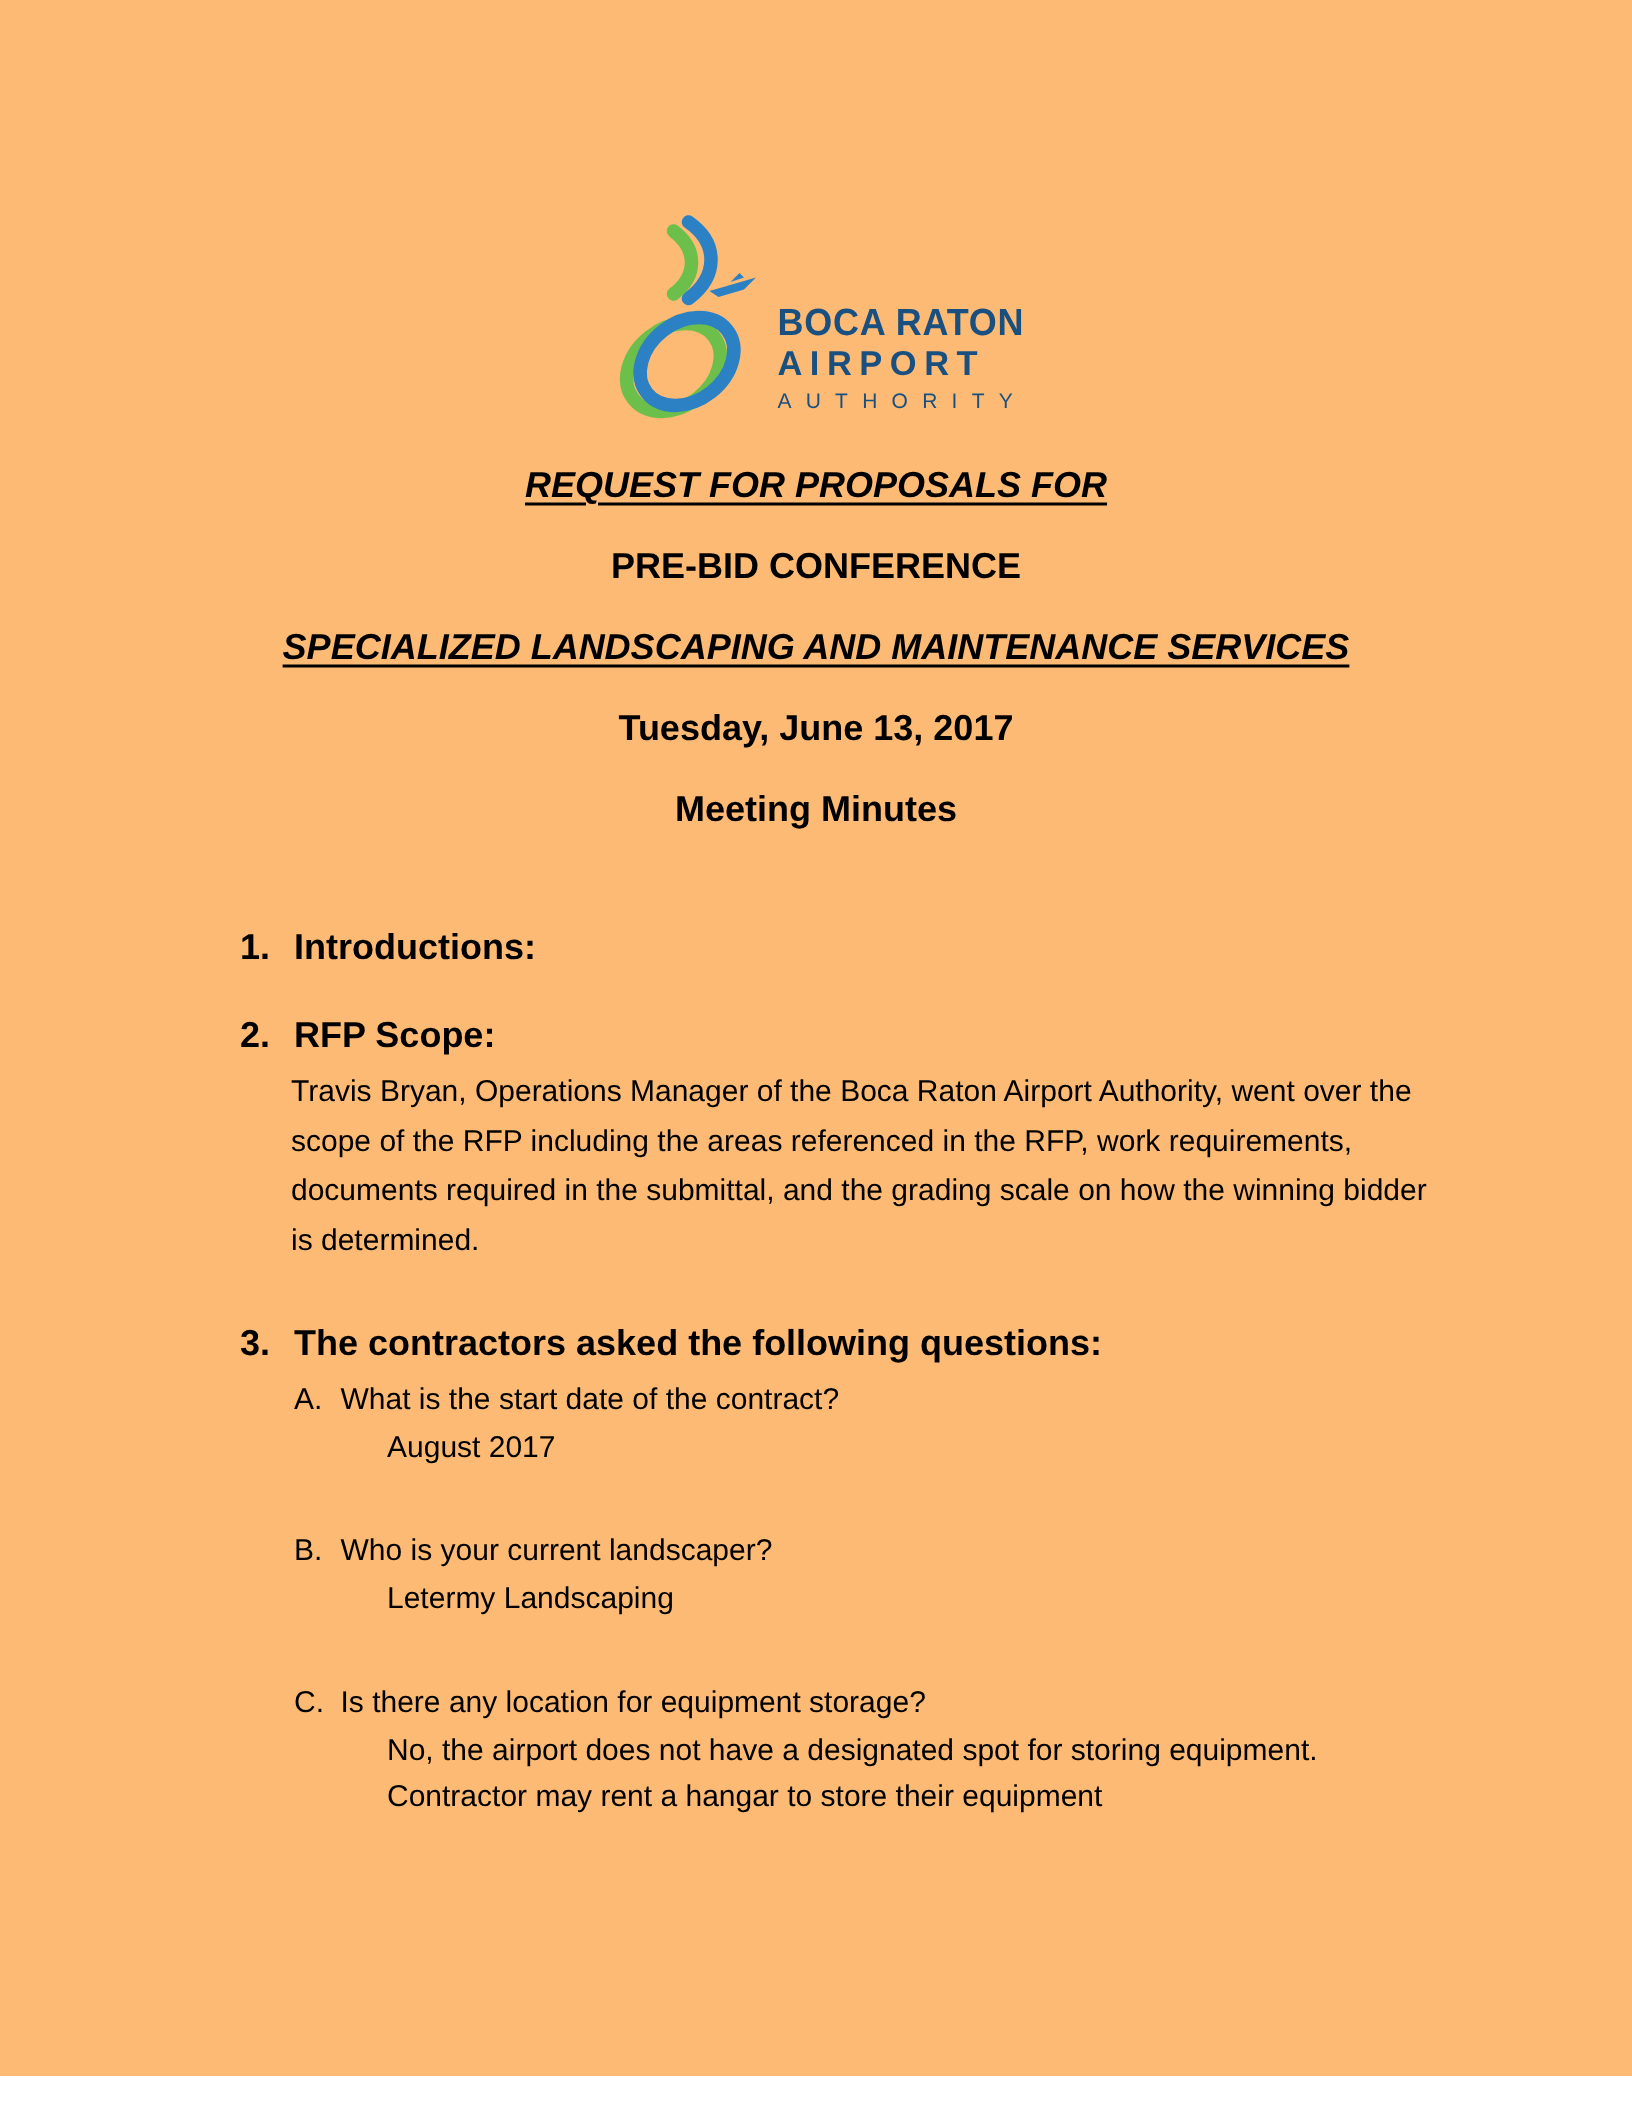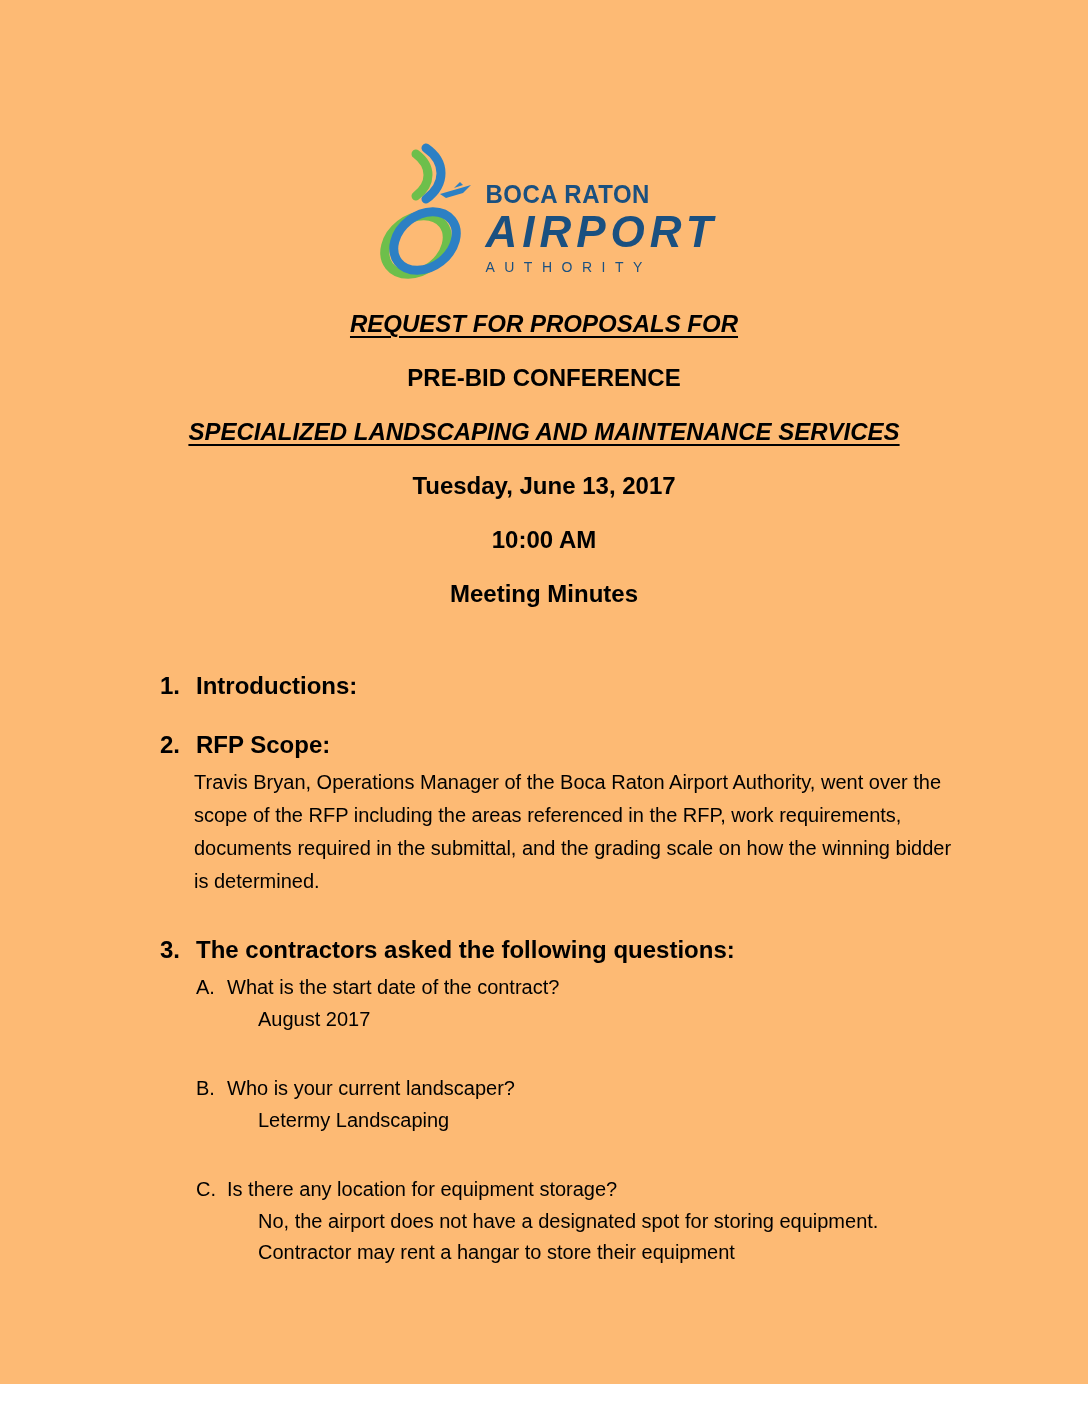--- a/index.html
+++ b/index.html
@@ -34,23 +34,22 @@
     line-height: 1;
     user-select: none;
   }
   .logo-line1 {
     font-size: 24px;
     font-weight: bold;
     letter-spacing: 0.5px;
     transform: scaleY(1.05);
   }
   .logo-line2 {
-    font-size: 44px;
-    font-weight: bold;
-    font-style: italic;
+    font-size: 23px;
+    font-weight: bold;
     letter-spacing: 5px;
     margin-top: 3px;
   }
   .logo-line3 {
     font-size: 14px;
     font-weight: 400;
     letter-spacing: 9.5px;
     margin-top: 6px;
   }
 
@@ -133,21 +132,20 @@
       <span class="logo-line2">AIRPORT</span>
       <span class="logo-line3">AUTHORITY</span>
     </div>
   </div>
 
   <div class="titles">
     <div class="title-line underlined">REQUEST FOR PROPOSALS FOR</div>
     <div class="title-line">PRE-BID CONFERENCE</div>
     <div class="title-line underlined">SPECIALIZED LANDSCAPING AND MAINTENANCE SERVICES</div>
     <div class="title-line">Tuesday, June 13, 2017</div>
-    <div class="title-line">10:00 AM</div>
     <div class="title-line">Meeting Minutes</div>
   </div>
 
   <div class="body-area">
 
     <div class="section">
       <div class="sec-head">
         <span class="sec-num">1.</span>
         <span>Introductions:</span>
       </div>

